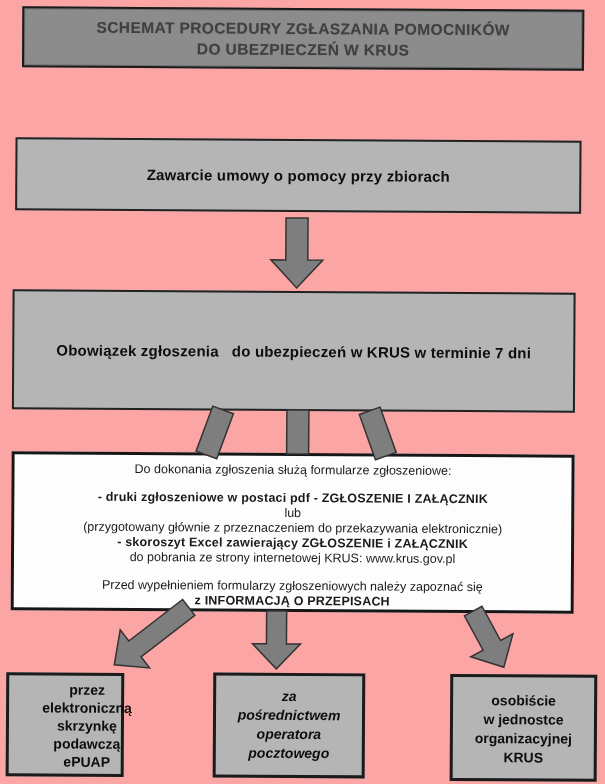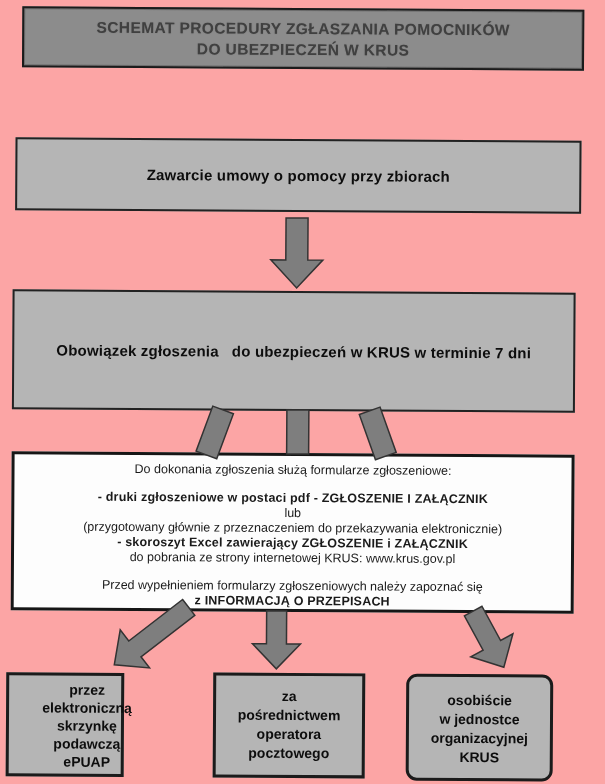--- a/index.html
+++ b/index.html
@@ -60,22 +60,22 @@
     border:3px solid #1b1b1b;
     align-items:flex-start;
   }
   .channel-text{
     font-weight:bold;font-size:14px;color:#0d0d0d;
     white-space:pre-line;width:100%;
   }
   .ch-epuap{left:8px;top:674px;width:118px;height:104px;}
   .ch-epuap .channel-text{line-height:18px;margin-top:5px;padding-left:44px;}
   .ch-post{left:215px;top:673px;width:152px;height:105px;}
-  .ch-post .channel-text{line-height:19px;margin-top:11px;}
-  .ch-krus{left:408px;top:673px;width:147px;height:107px;border-radius:11px;}
+  .ch-post .channel-text{line-height:19px;margin-top:11px;font-style:italic;}
+  .ch-krus{left:452px;top:673px;width:147px;height:107px;}
   .ch-krus .channel-text{line-height:19px;margin-top:14px;}
   #arrow-layer{
     position:absolute;inset:0;
     pointer-events:none;
   }
   .arrow{fill:#7e7e7e;stroke:#333333;stroke-width:1.5;}
 </style>
 </head>
 <body>
 

